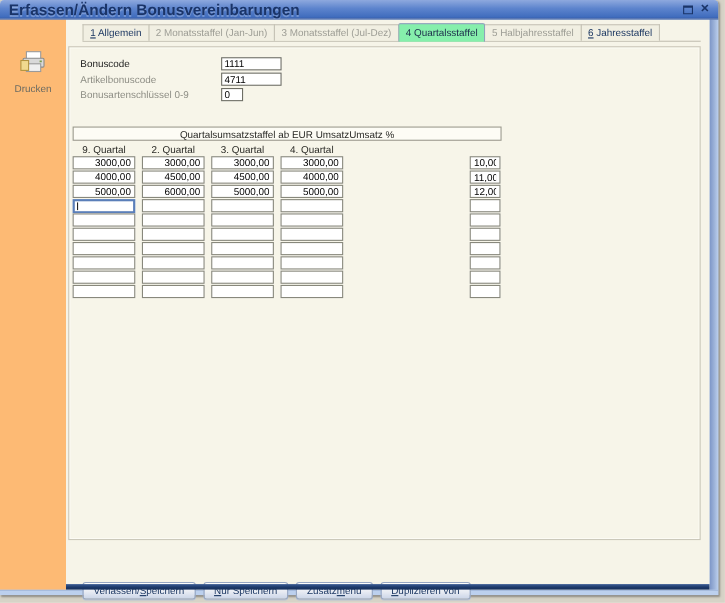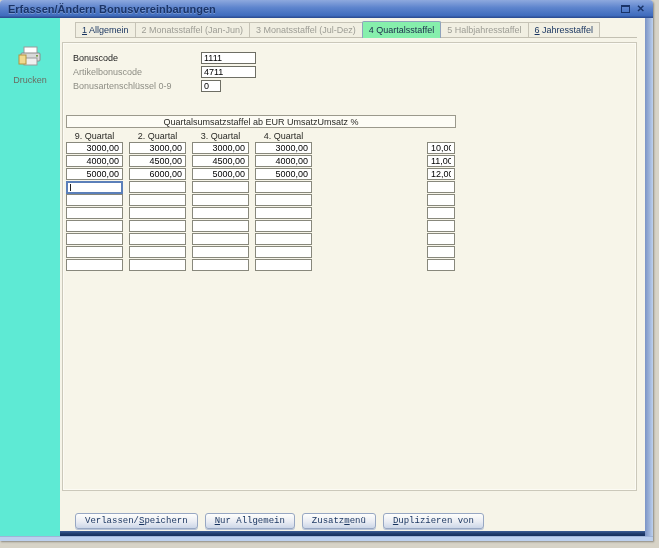--- a/index.html
+++ b/index.html
@@ -8,31 +8,31 @@
 
   .window { position:absolute; top:0; left:0; width:653px; height:541px;
             background:#bcd0ee; border-radius:4px 4px 0 0;
             box-shadow:1px 1px 2px rgba(0,0,0,.35); }
 
   
   .titlebar { height:18px; display:flex; align-items:center; padding:0 6px;
               border-radius:4px 4px 0 0;
               background:linear-gradient(#8ea9de, #5d84cd 45%, #3f6cbd 92%, #32549c);
               border-bottom:1px solid #2c4f96; }
-  .titlebar .title { flex:1; font-size:11px; font-weight:bold; color:#1a3468;
+  .titlebar .title { flex:1; font-size:14px; font-weight:bold; color:#1a3468;
                      text-shadow:0 1px 0 rgba(255,255,255,.25); padding-left:2px;
                      white-space:nowrap; overflow:hidden; }
   .tb-btns { display:flex; align-items:center; gap:7px; padding-right:2px; }
   .tb-restore { width:9px; height:8px; border:1px solid #1a3468; border-top:2px solid #1a3468;
                 background:transparent; display:inline-block; }
   .tb-close { font-size:10px; font-weight:bold; color:#1a3468; line-height:10px; }
 
   
   .window-body { display:flex; height:518px; }
-  .sidebar { width:60px; background:#5eead4; flex:none; }
+  .sidebar { width:60px; background:#fdba74; flex:none; }
   .main { width:585px; background:#f6f4e8; position:relative; flex:none; }
   .right-frame { width:8px; flex:none;
                  background:linear-gradient(90deg,#7b94c6,#9db3d9 55%,#bcd0ee); }
   .bottom-frame { height:5px; background:#bcd0ee; border-top:1px solid #9fb4d8; }
 
   
   .print-tool { margin-top:28px; text-align:center; cursor:default; }
   .print-label { font-size:9px; color:#6b6b62; margin-top:3px; }
 
   
@@ -75,21 +75,21 @@
   .cell.bonus { left:361px; width:28px; }
   .cell.focused { border:2px solid #5b7fb9; height:13px;
                   background-image:linear-gradient(#222,#222);
                   background-repeat:no-repeat; background-size:1px 7px; background-position:2px 1px; }
 
   
   .buttonrow { position:absolute; left:15px; top:495px; display:flex; gap:7px; }
   .btn { height:16px; padding:0 9px; font-size:9px; color:#17335f; white-space:nowrap;
          background:linear-gradient(#fefefc,#e9ecf3 55%,#ccd6e8);
          border:1px solid #97a7c3; border-radius:3px; box-shadow:0 1px 0 #b9c4d6;
-         font-family:Liberation Mono, monospace; }
+         font-family:Liberation Sans, sans-serif;margin-top:16px; }
   .navy-sep { position:absolute; left:0; bottom:0; width:100%; height:5px;
               background:linear-gradient(#3c5d95,#1c3868 60%,#16305c); }
 </style>
 </head>
 <body>
 
 <div class="window">
 
   <div class="titlebar">
     <span class="title">Erfassen/Ändern Bonusvereinbarungen</span>
@@ -222,21 +222,21 @@
             <input class="cell c2" value="" style="">
             <input class="cell c3" value="" style="">
             <input class="cell bonus" value="" style="">
           </div>
         </div>
 
       </div>
 
       <div class="buttonrow">
         <button class="btn"><span>Verlassen/</span><u>S</u><span>peichern</span></button>
-        <button class="btn"><span></span><u>N</u><span>ur Allgemein</span></button>
+        <button class="btn"><span></span><u>N</u><span>ur Speichern</span></button>
         <button class="btn"><span>Zusatz</span><u>m</u><span>enü</span></button>
         <button class="btn"><span></span><u>D</u><span>uplizieren von</span></button>
       </div>
 
       <div class="navy-sep"></div>
     </div>
 
     <div class="right-frame"></div>
   </div>
 

